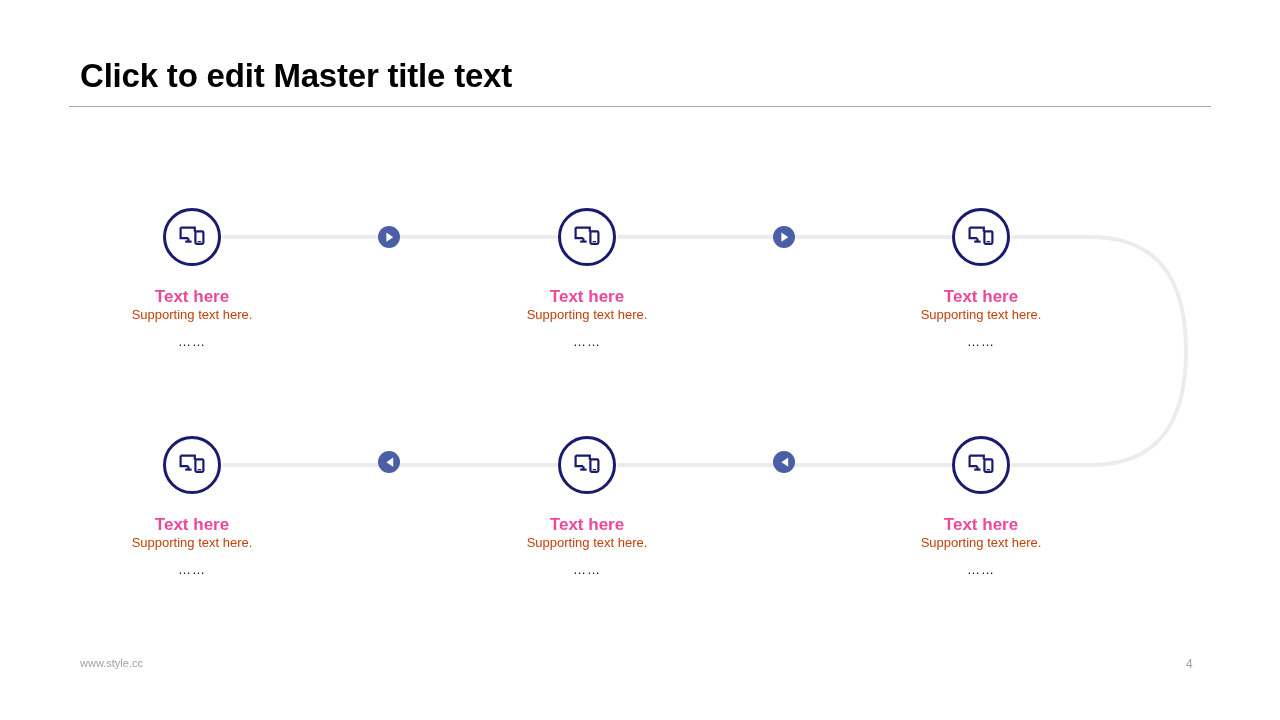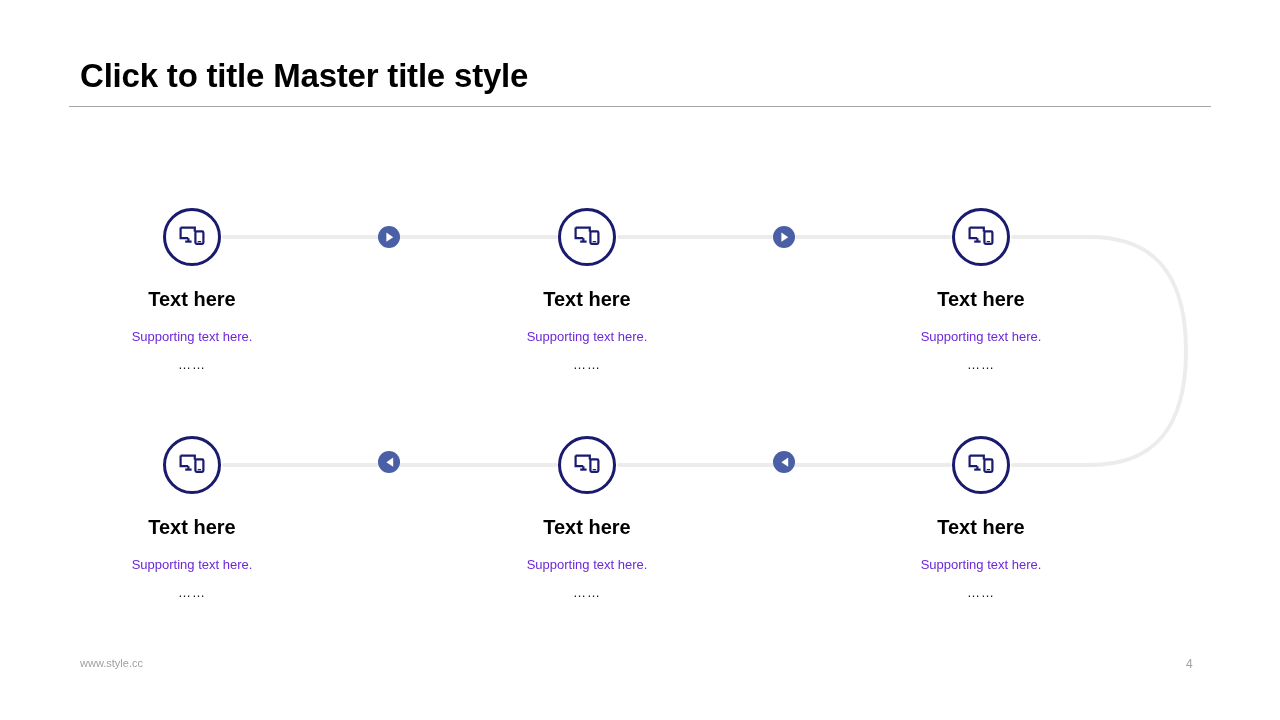--- a/index.html
+++ b/index.html
@@ -64,29 +64,28 @@
     display: flex;
     align-items: center;
     justify-content: center;
     position: relative;
     z-index: 3;
   }
   .node-circle svg { display: block; }
 
   .node-heading {
     margin-top: 22px;
-    font-size: 20px;
+    font-size: 17px;
     font-weight: bold;
-    color: #000000;
+    color: #ec4899;
     line-height: 1.1;
   }
   .node-sub {
-    margin-top: 19px;
     font-size: 13px;
-    color: #6d28d9;
+    color: #c2410c;
     line-height: 1.2;
   }
   .node-dots {
     margin-top: 12px;
     font-size: 13px;
     color: #1a1a1a;
     letter-spacing: 1px;
     line-height: 1.2;
   }
 
@@ -118,21 +117,21 @@
     position: absolute;
     left: 1186px;
     top: 657px;
     font-size: 12px;
     color: #a0a0a0;
   }
 </style>
 </head>
 <body>
 
-<div class="slide-title">Click to title Master title style</div>
+<div class="slide-title">Click to edit Master title text</div>
 <div class="title-rule"></div>
 
 <div class="diagram">
   <svg width="1280" height="720" viewBox="0 0 1280 720" xmlns="http://www.w3.org/2000/svg">
 
     <line x1="224" y1="237" x2="556" y2="237" stroke="#ececec" stroke-width="4" stroke-linecap="round"></line>
     <line x1="619" y1="237" x2="950" y2="237" stroke="#ececec" stroke-width="4" stroke-linecap="round"></line>
 
     <path d="M 1013 237 L 1090 237 C 1155 237 1186 275 1186 351
              C 1186 427 1155 465 1090 465 L 1013 465" fill="none" stroke="#ececec" stroke-width="4" stroke-linecap="round"></path>

